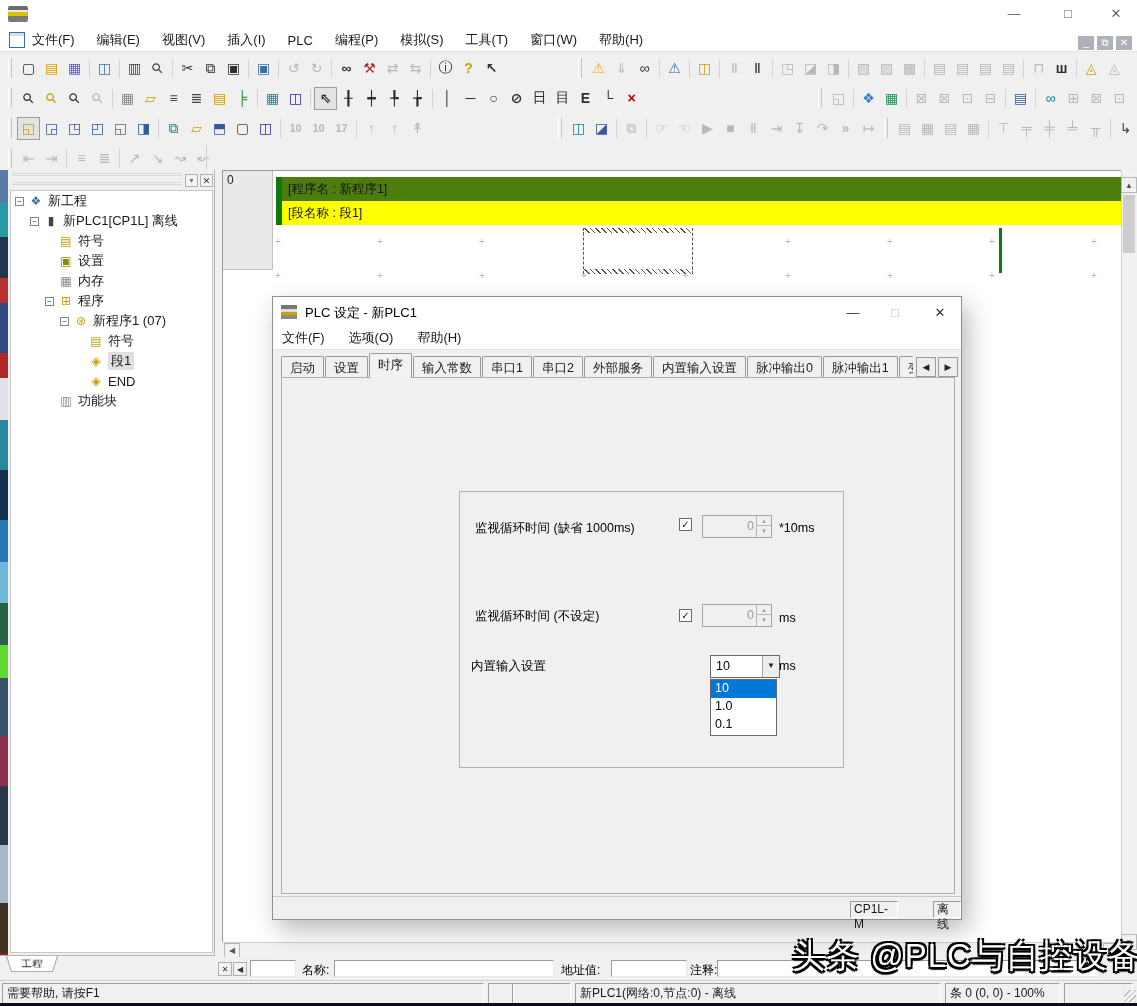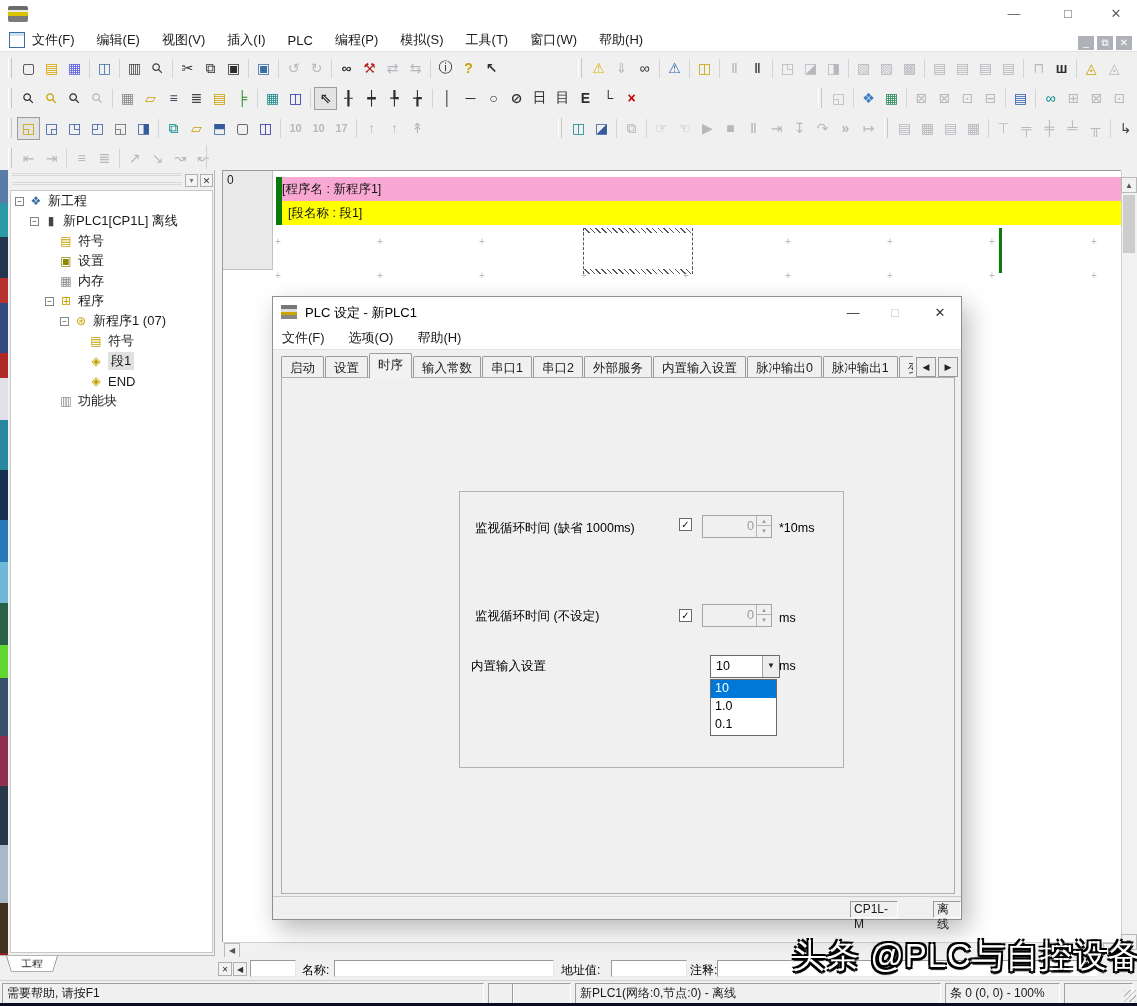--- a/index.html
+++ b/index.html
@@ -44,21 +44,21 @@
   .treerow { height:20px; display:flex; align-items:center; white-space:nowrap; font-size:13px; }
   .texp { width:9px; height:9px; border:1px solid #848484; background:#fff; color:#333; font-size:8px; line-height:7px; text-align:center; margin-right:4px; flex:none; }
   .texp.none { visibility:hidden; }
   .ticon { width:16px; text-align:center; margin-right:4px; font-size:12px; flex:none; }
   .tsel { background:#e0e0e0; padding:0 3px; }
 
   
   #editor { left:222px; top:170px; width:899px; height:772px; background:#fff; border-left:1px solid #9a9a9a; border-top:1px solid #9a9a9a; }
   #rungmargin { left:223px; top:171px; width:50px; height:99px; background:#e9e9e9; border-right:1px solid #c2c2c2; border-bottom:1px solid #c2c2c2; font-size:12px; color:#222; padding:2px 0 0 4px; }
   #busbar { left:276px; top:177px; width:6px; height:48px; background:#0a7a0a; }
-  #yellow1 { left:282px; top:177px; width:839px; height:24px; background:#f9a8d4; color:#161616; font-size:12.5px; line-height:24px; }
+  #yellow1 { left:282px; top:177px; width:839px; height:24px; background:#4d7c0f; color:#161616; font-size:12.5px; line-height:24px; padding-left:6px; }
   #yellow2 { left:282px; top:201px; width:839px; height:24px; background:#ffff00; color:#161616; font-size:12.5px; line-height:24px; padding-left:6px; }
   .gridmark { position:absolute; color:#b9b9b9; font-size:10px; }
   #selrect { left:583px; top:228px; width:110px; height:46px; border-left:1px dashed #555; border-right:1px dashed #555; }
   #selrect:before, #selrect:after { content:""; position:absolute; left:-1px; right:-1px; height:5px;
     background:repeating-linear-gradient(45deg,#555 0 1px,transparent 1px 4px); }
   #selrect:before { top:0; } #selrect:after { bottom:0; }
   #greenline { left:999px; top:228px; width:3px; height:45px; background:#0a7a0a; }
 
   
   #vscroll { left:1121px; top:171px; width:16px; height:786px; background:#f1f1f1; border-left:1px solid #d0d0d0; }

